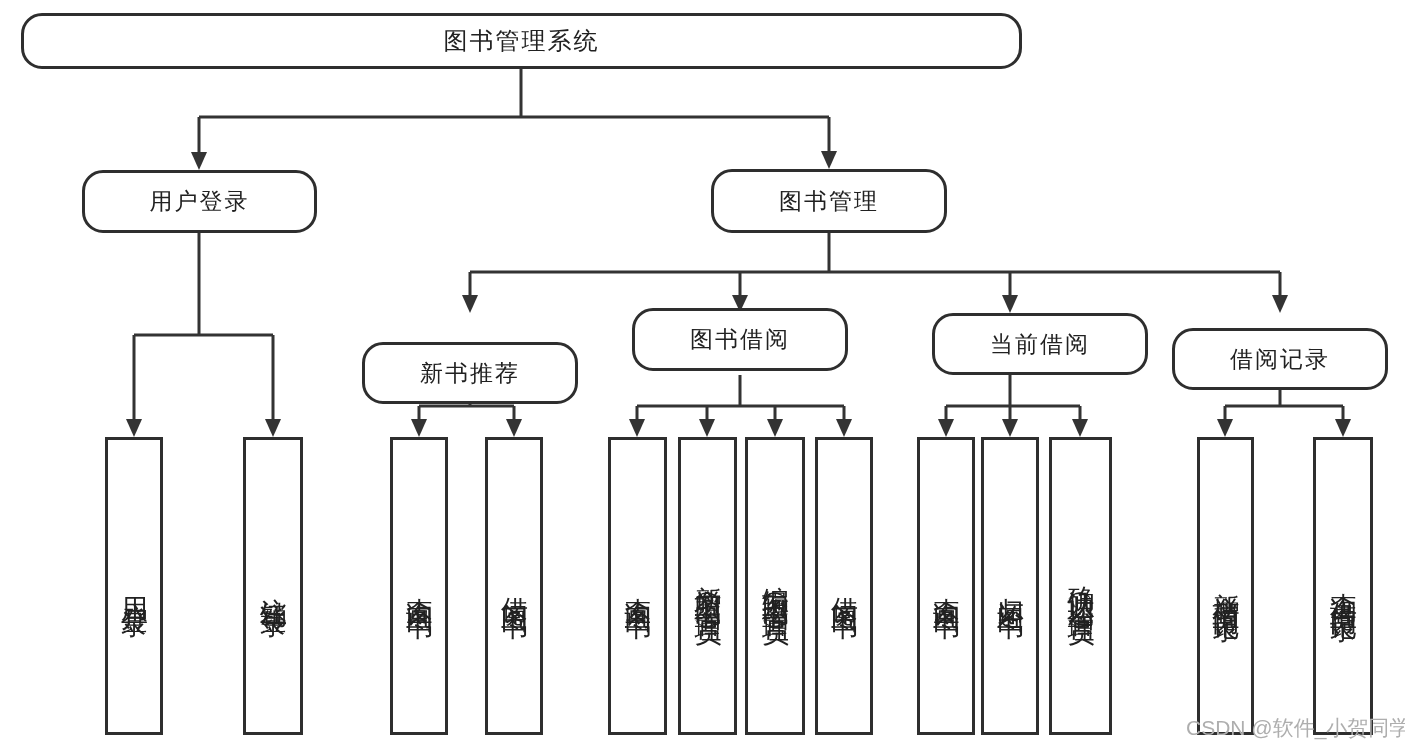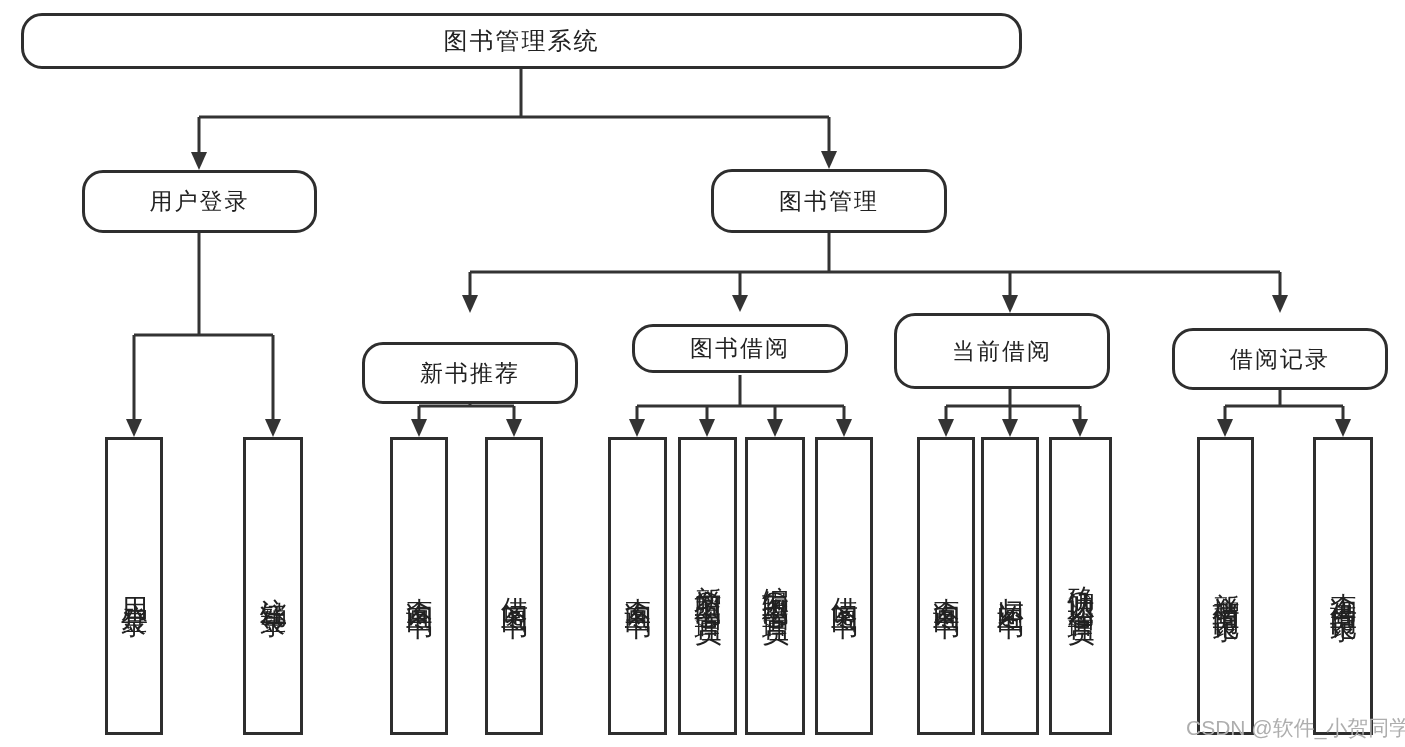--- a/index.html
+++ b/index.html
@@ -123,22 +123,22 @@
       <polygon points="1335,419 1351,419 1343,437"></polygon>
     </g>
   </svg>
 
   <div class="box h root" style="left:21px; top:13px; width:1001px; height:56px;">图书管理系统</div>
 
   <div class="box h" style="left:82px; top:170px; width:235px; height:63px;">用户登录</div>
   <div class="box h" style="left:711px; top:169px; width:236px; height:64px;">图书管理</div>
 
   <div class="box h" style="left:362px; top:314px; width:216px; height:62px;margin-top:28px;">新书推荐</div>
-  <div class="box h" style="left:632px; top:324px; width:216px; height:49px;">图书借阅</div>
-  <div class="box h" style="left:894px; top:313px; width:216px; height:76px;">当前借阅</div>
+  <div class="box h" style="left:632px; top:308px; width:216px; height:63px;">图书借阅</div>
+  <div class="box h" style="left:932px; top:313px; width:216px; height:62px;">当前借阅</div>
   <div class="box h" style="left:1172px; top:328px; width:216px; height:62px;">借阅记录</div>
 
   <div class="box v" style="left:105px; top:437px; width:58px; height:298px;">用户登录</div>
   <div class="box v" style="left:243px; top:437px; width:60px; height:298px;">注销登录</div>
 
   <div class="box v" style="left:390px; top:437px; width:58px; height:298px;">查询图书</div>
   <div class="box v" style="left:485px; top:437px; width:58px; height:298px;">借阅图书</div>
 
   <div class="box v" style="left:608px; top:437px; width:59px; height:298px;">查询图书</div>
   <div class="box v" style="left:678px; top:437px; width:59px; height:298px;">新增图书（管理员）</div>

